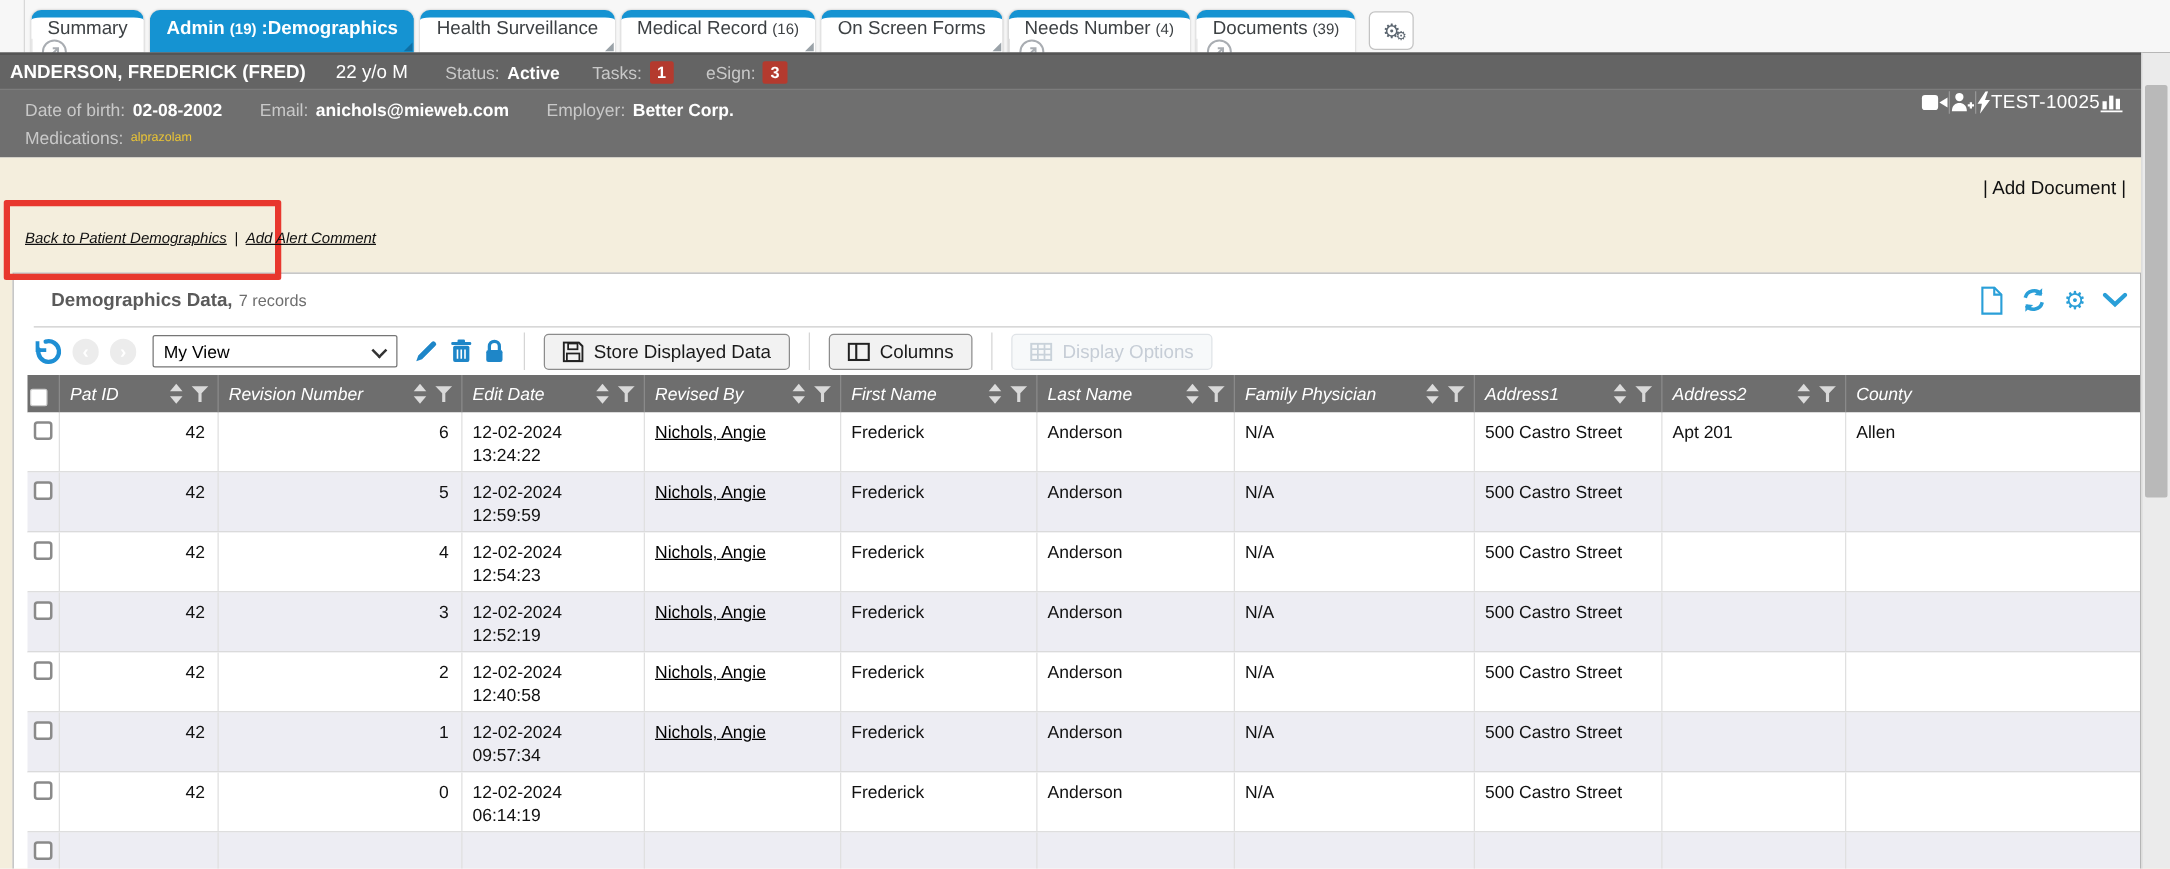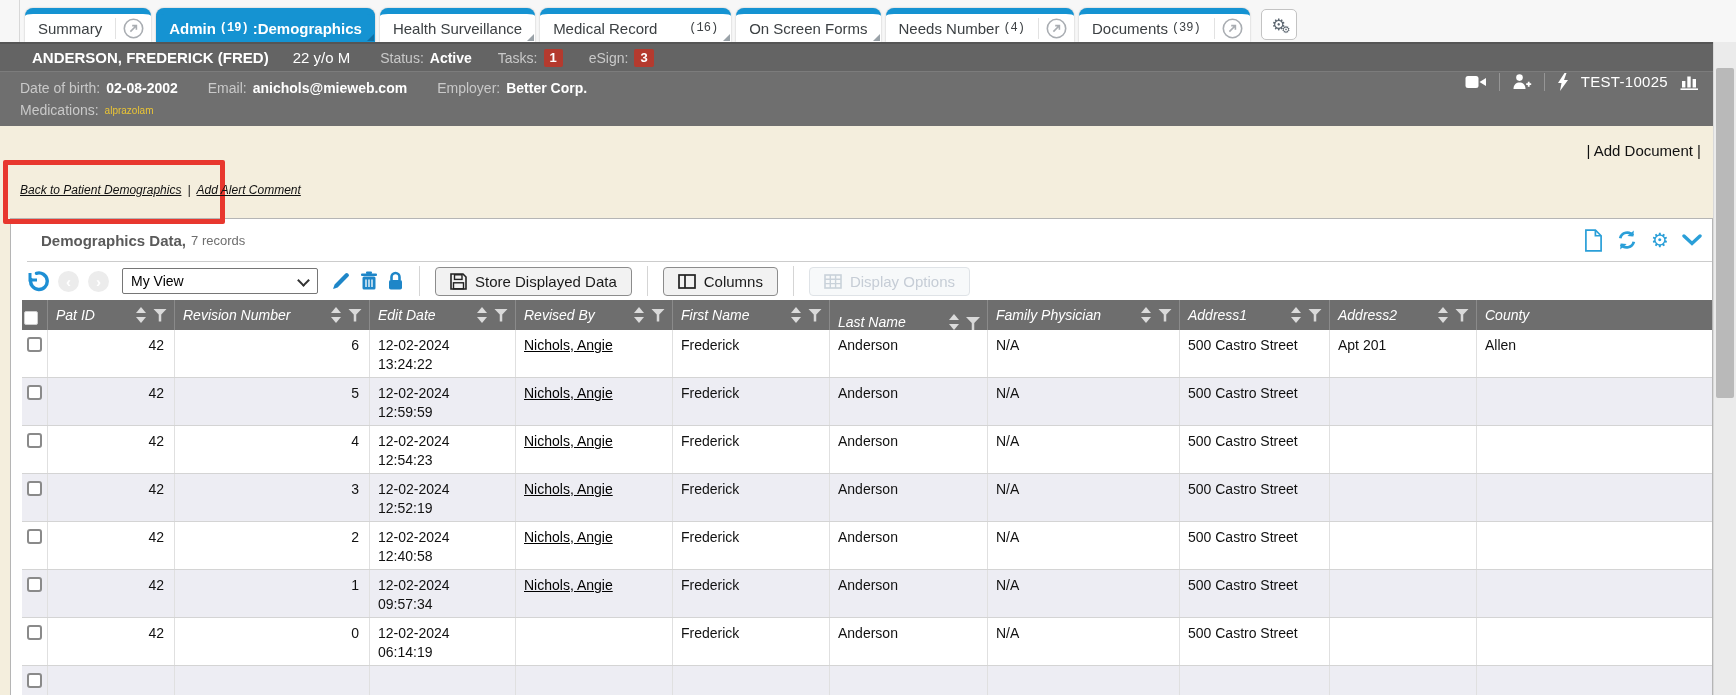--- a/index.html
+++ b/index.html
@@ -4,54 +4,54 @@
 <style>
   * { box-sizing: border-box; margin: 0; padding: 0; }
   html,body { width:1736px; height:695px; overflow:hidden;
     font-family:"Liberation Sans", sans-serif; background:#f7f7f7; }
   .screen { position:relative; width:1736px; height:695px; }
 
   
   .tabbar { position:absolute; left:0; top:0; width:1736px; height:42px;
     background:#f7f7f7; display:flex; align-items:flex-end; padding-left:25px; }
   .edge-line { position:absolute; left:19px; top:0; width:1px; height:42px; background:#d8d8d8; }
-  .tab { position:relative; display:flex; align-items:center; height:34px;
+  .tab { position:relative; display:flex; align-items:flex-start; height:34px;
     background:#fff; border-radius:8px 8px 0 0; border-top:6px solid #1593d2;
-    margin-right:5px; box-shadow:0 0 2px rgba(0,0,0,.25); cursor:pointer; }
+    margin-right:5px; box-shadow:0 0 2px rgba(0,0,0,.25); cursor:pointer;flex-direction:column; }
   .tab-main { display:flex; align-items:center; padding:0 13px; gap:4px; }
   .tab-label { font-size:15px; color:#3c4043; white-space:nowrap; }
-  .tab-count { font-size:12px; color:#3c4043; font-weight:bold;font-family:Liberation Mono, monospace; }
+  .tab-count { font-size:12px; color:#3c4043; font-weight:bold; }
   .tab.active { background:#1593d2; border-top-color:#1593d2; }
   .tab.active .tab-label, .tab.active .tab-count { color:#fff; font-weight:bold; }
   .tab-popout { display:flex; align-items:center; justify-content:center;
     border-left:1px solid #e2e2e2; padding:0 7px; }
   .fold { position:absolute; right:1px; bottom:1px; width:0; height:0;
     border-style:solid; border-width:0 0 7px 7px;
     border-color:transparent transparent #9aa2a8 transparent; }
   .tab.active .fold { border-color:transparent transparent #0f6fa3 transparent; }
   .gear-btn { margin:0 0 2px 6px; height:31px; width:36px; background:#fff;
     border:1px solid #c3c3c3; border-radius:5px; display:flex; align-items:center;
     justify-content:center; cursor:pointer; position:relative; }
   .gear-glyph { font-family:"DejaVu Sans", sans-serif; color:#5c6670; font-size:16px; line-height:1; }
   .gear-glyph-sm { font-family:"DejaVu Sans", sans-serif; color:#5c6670; font-size:10px;
     position:absolute; right:5px; bottom:4px; line-height:1; }
 
   
   .pt-header { position:absolute; left:0; top:42px; width:1736px; height:84px;
     background:#6f6f6f; border-top:2px solid #555; color:#fff; }
   .pt-line1 { height:28px; background:#646464; border-bottom:1px solid #7c7c7c;
-    display:flex; align-items:center; padding:0 36px 0 32px; }
+    display:flex; align-items:center; padding:0 36px 0 8px; }
   .pt-name { font-size:15px; font-weight:bold; margin-right:24px; white-space:nowrap; }
   .pt-agesex { font-size:15px; margin-right:30px; }
   .pt-pair { display:flex; align-items:center; margin-right:26px; gap:6px; }
   .pt-lbl { color:#c9c9c9; font-size:14px; }
   .pt-val { color:#fff; font-size:14px; font-weight:bold; }
   .badge { background:#b43a2e; color:#fff; font-weight:bold; font-size:13px;
     padding:1px 6px; border-radius:2px; line-height:16px; cursor:pointer; }
-  .pt-right { margin-left:auto; display:flex; align-items:center; gap:12px;margin-top:48px; }
+  .pt-right { margin-left:auto; display:flex; align-items:center; gap:0;margin-top:48px; }
   .hdr-divider { width:1px; height:18px; background:#969696; }
   .pt-chartid { font-size:15px; color:#fff; letter-spacing:.3px; }
   .icon-btn { display:flex; align-items:center; cursor:pointer; }
   .pt-line2 { display:flex; align-items:center; padding:8px 20px 0 20px; }
   .pt-line2 .pt-pair { margin-right:30px; }
   .pt-line3 { display:flex; align-items:center; padding:6px 20px 0 20px; }
   .med-val { color:#eac435; font-size:10px; }
 
   
   .content { position:absolute; left:0; top:126px; width:1736px; height:569px;
@@ -120,21 +120,21 @@
   .cell-link { color:#000; text-decoration:underline; cursor:pointer; }
   .row-checkbox { display:block; width:15px; height:15px; border:2px solid #8a8a8a;
     border-radius:3px; background:#fff; margin:1px auto 0 auto; cursor:pointer; }
 
   .col-checkbox { width:26px; padding:6px 2px 0 2px; }
   .col-pat_id { width:127px; }
   .col-revision { width:195px; }
   .col-edit_date { width:146px; }
   .col-revised_by { width:157px; }
   .col-first_name { width:157px; }
-  .col-last_name { width:158px;align-items:flex-end; }
+  .col-last_name { width:158px; }
   .col-family_physician { width:192px; }
   .col-address1 { width:150px; }
   .col-address2 { width:147px; }
   .col-county { flex:1; width:auto; }
 
   
   .vscroll { position:absolute; right:0; top:42px; width:23px; height:653px;
     background:#ebebeb; border-left:1px solid #d9d9d9; }
   .vthumb { position:absolute; left:2px; top:26px; width:18px; height:330px;
     background:#b9b9b9; border-radius:2px; }
@@ -171,21 +171,21 @@
     <div class="tab">
       <div class="tab-main">
         <span class="tab-label">Health Surveillance</span>
       </div>
       <i class="fold"></i>
     </div>
 
     <div class="tab">
       <div class="tab-main">
         <span class="tab-label">Medical Record</span>
-        <span class="tab-count" style="font-weight:normal;margin-left:28px;">(16)</span>
+        <span class="tab-count" style="font-weight:normal;">(16)</span>
       </div>
       <i class="fold"></i>
     </div>
 
     <div class="tab">
       <div class="tab-main">
         <span class="tab-label">On Screen Forms</span>
       </div>
       <i class="fold"></i>
     </div>

